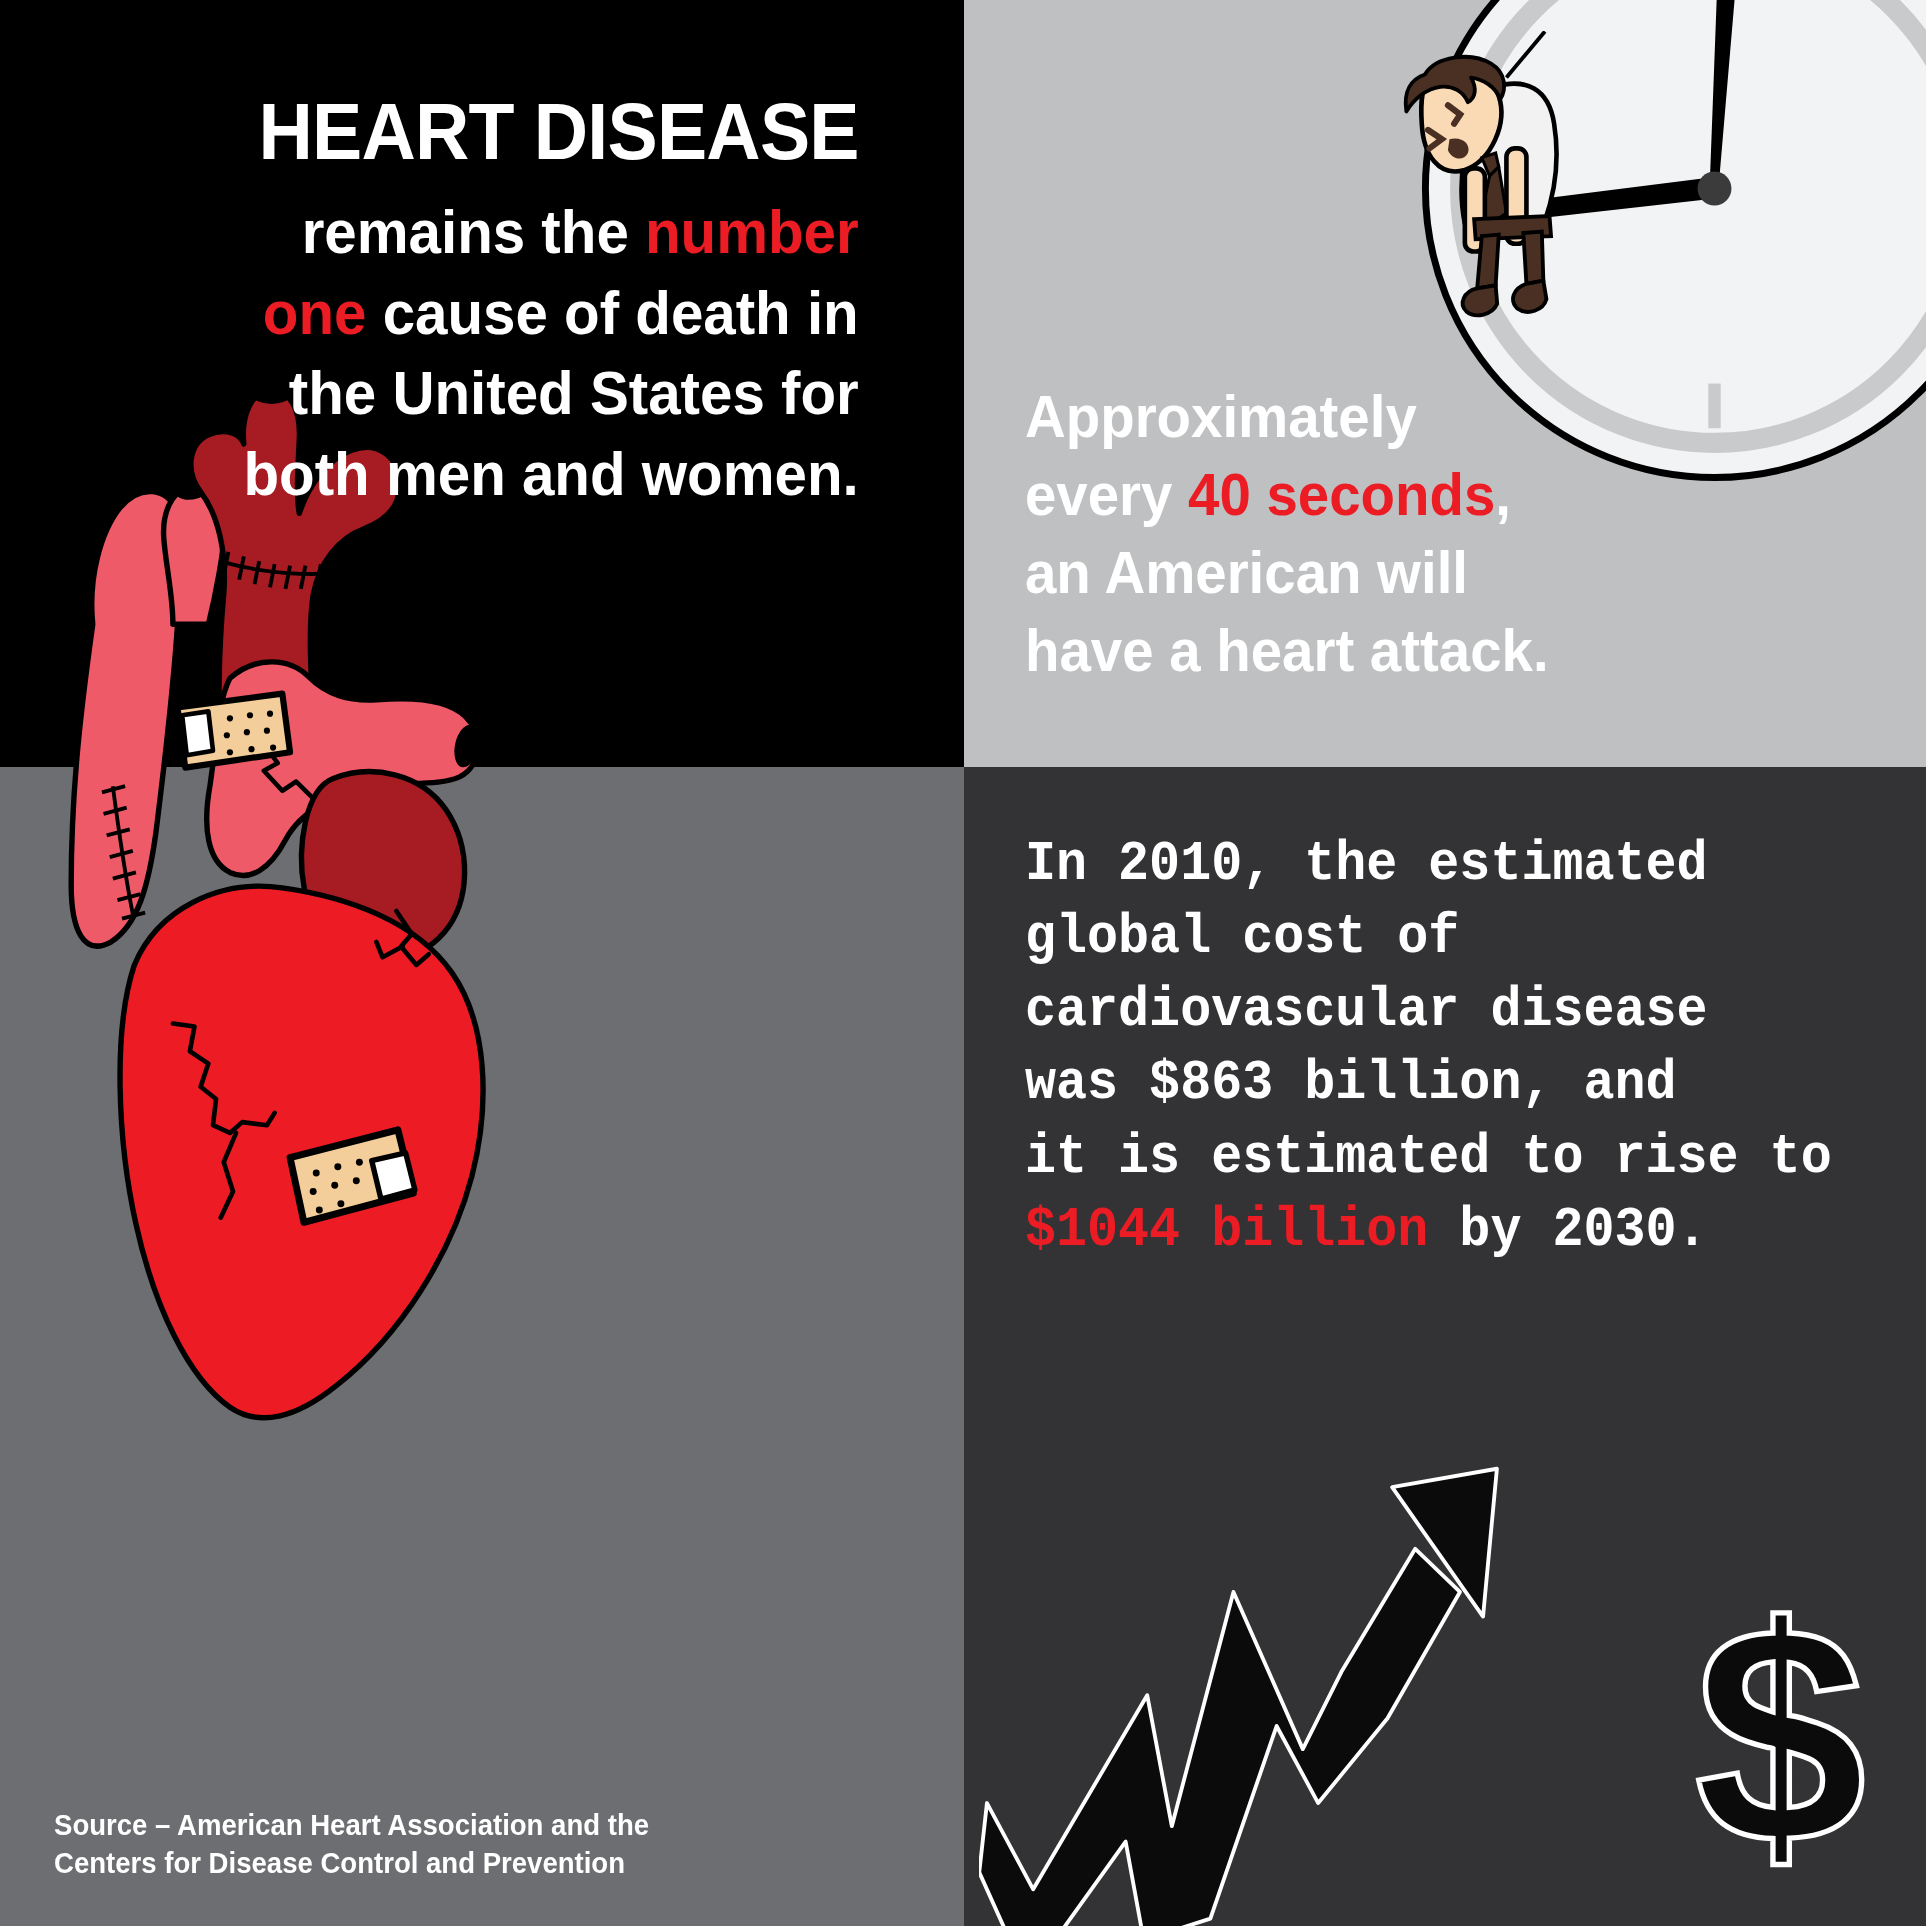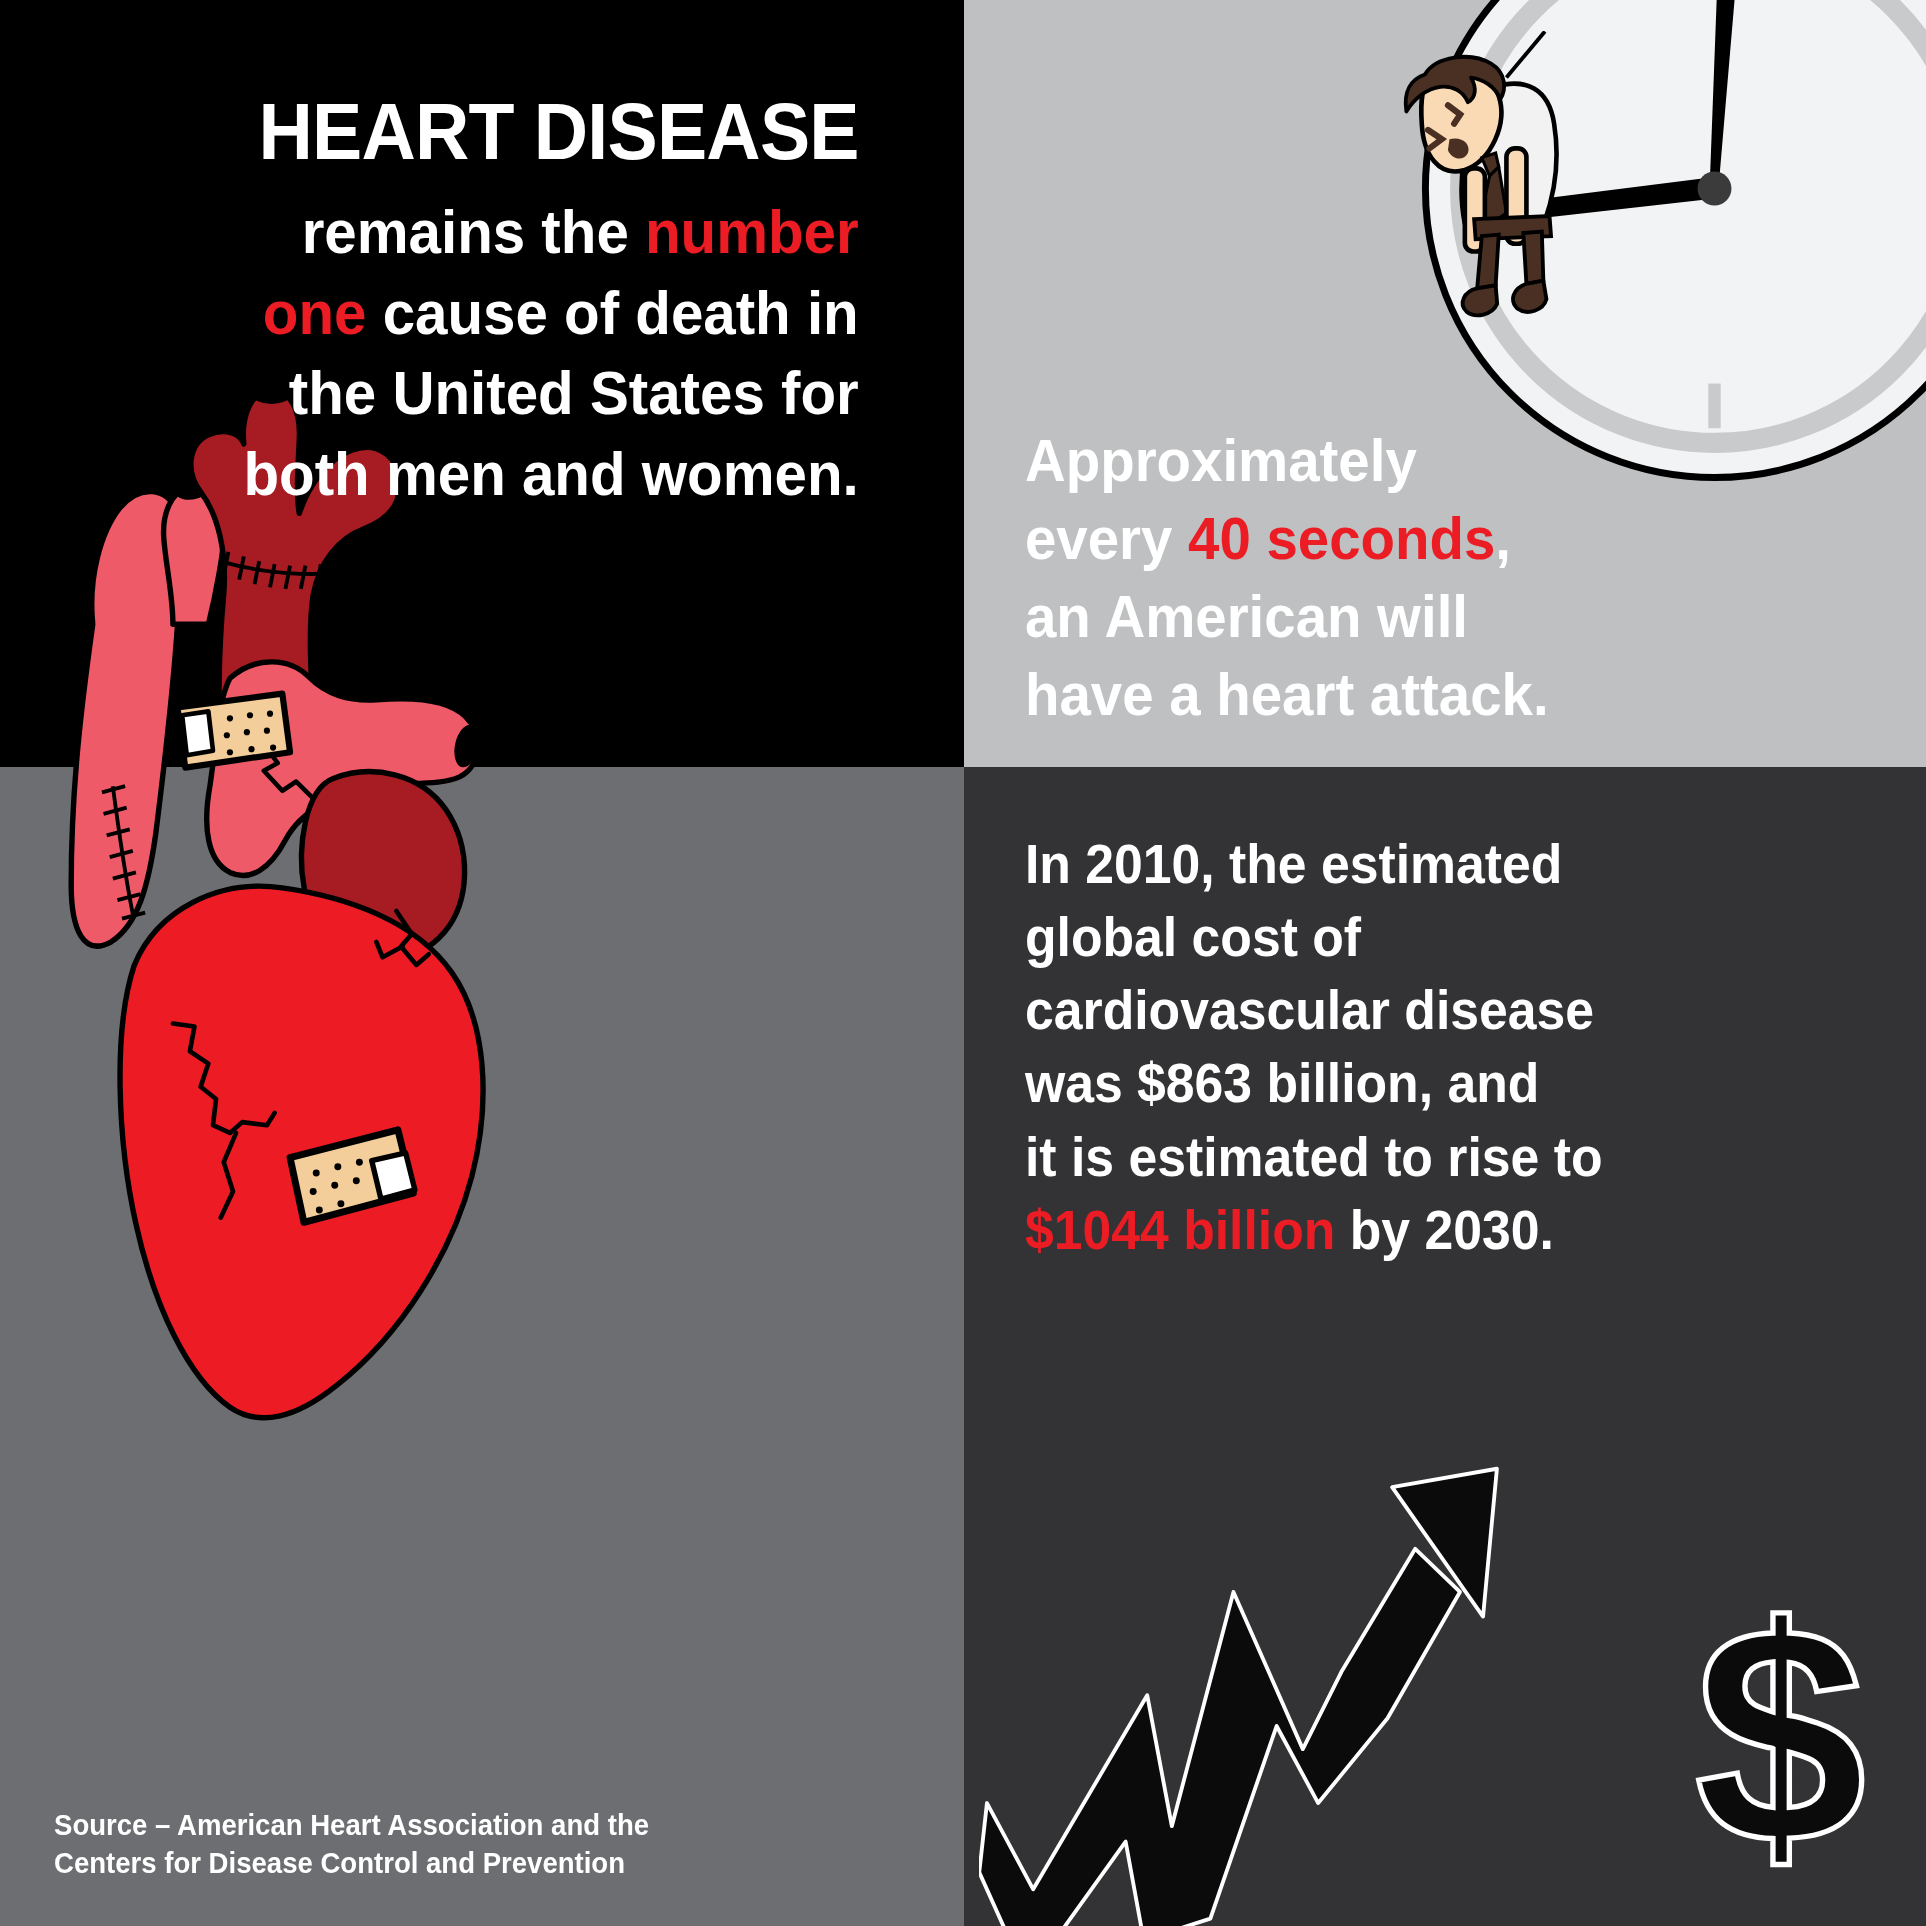--- a/index.html
+++ b/index.html
@@ -30,27 +30,27 @@
     font-stretch:condensed;
     transform:scaleX(0.94);transform-origin:left center;
   }
   .body-lines{
     font-size:62px;line-height:1.30;font-weight:bold;color:#ffffff;
     transform:scaleX(0.94);transform-origin:left center;
   }
   .body-lines .hl{color:#ec1c24;}
 
   #clock-text-block{
-    position:absolute;left:1025px;top:378px;width:848px;z-index:30;margin-top:44px;
+    position:absolute;left:1025px;top:378px;width:848px;z-index:30;
   }
   #clock-text-block .body-lines{font-size:60px;line-height:1.30;}
   #clock-text-block .hl{color:#ec1c24;}
 
   #cost-text-block{
-    position:absolute;left:1025px;top:828px;width:871px;z-index:30;
+    position:absolute;left:1025px;top:828px;width:871px;z-index:30;font-family:Liberation Mono, monospace;
   }
   #cost-text-block .body-lines{font-size:55px;line-height:1.33;}
   #cost-text-block .hl{color:#ec1c24;}
 
   #source-block{
     position:absolute;left:54px;top:1807px;width:771px;z-index:30;
     color:#ffffff;font-size:29px;line-height:1.30;font-weight:bold;
     transform:scaleX(0.95);transform-origin:left center;
   }
 

